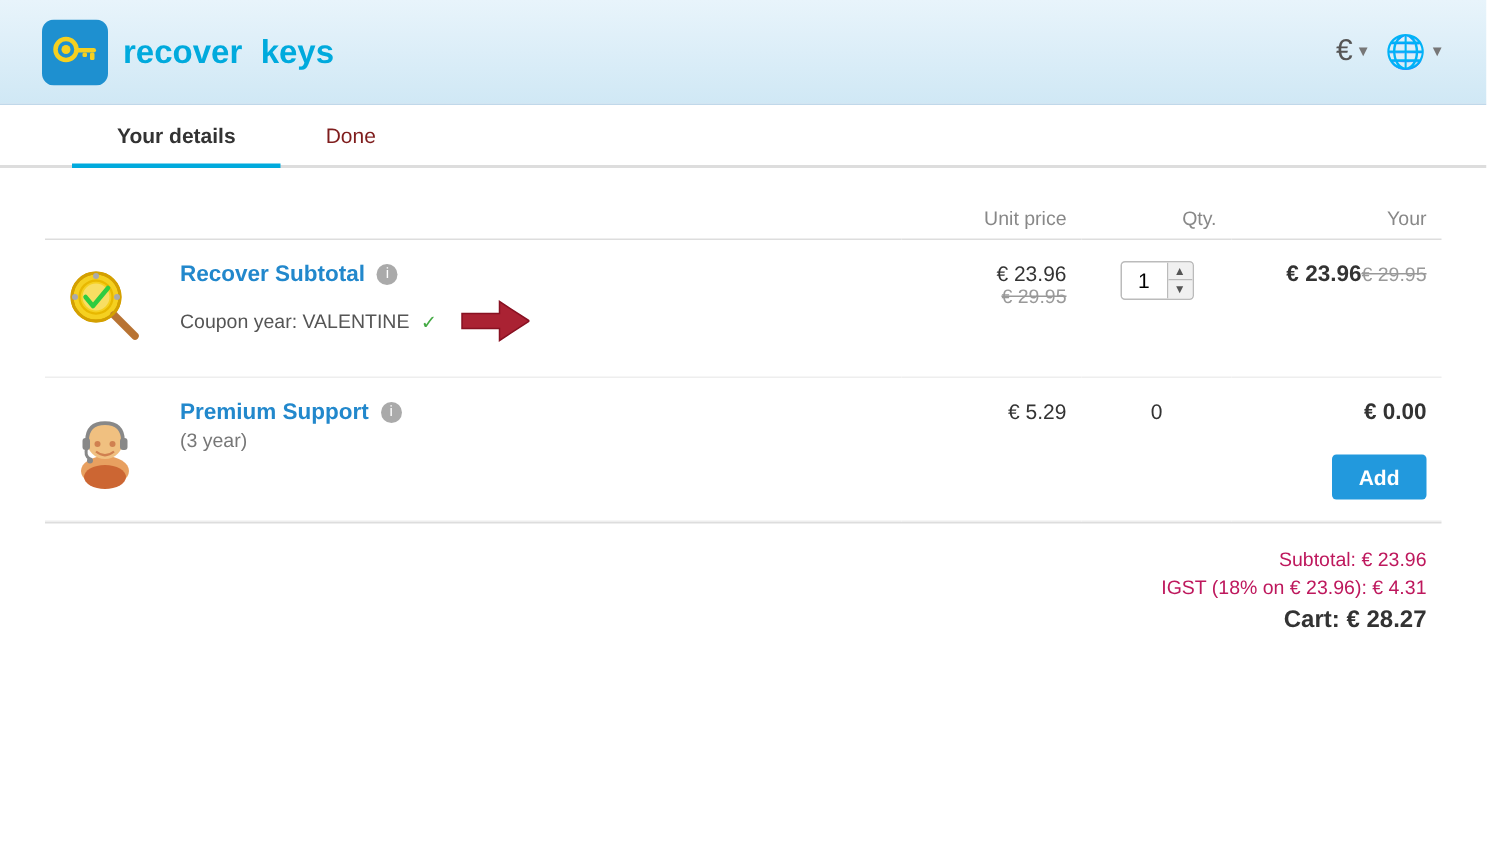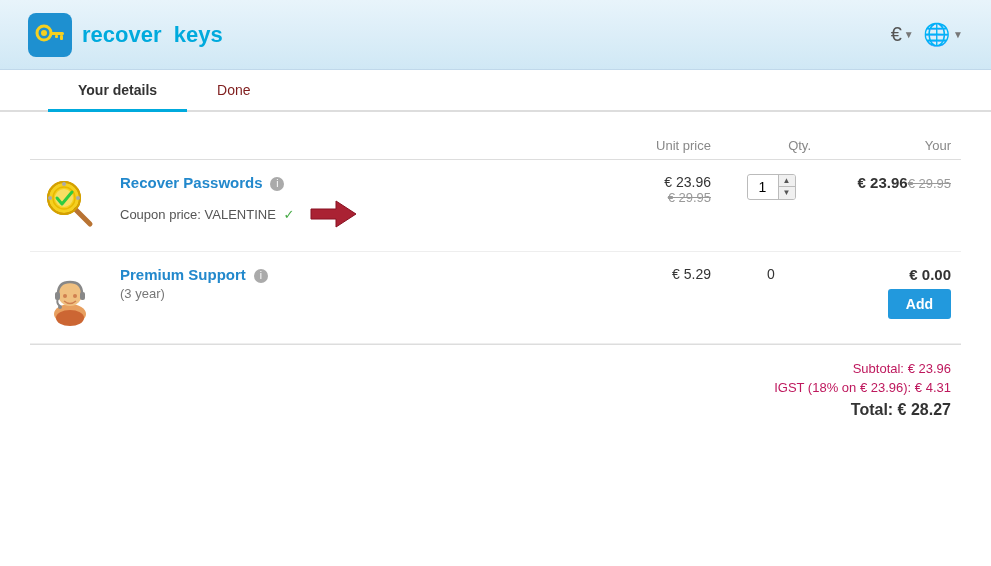--- a/index.html
+++ b/index.html
@@ -341,25 +341,25 @@
 
             <circle cx="24" cy="24" r="16" fill="none" stroke="#d4a000" stroke-width="2"></circle>
 
             <circle cx="10" cy="24" r="2" fill="#aaa"></circle>
             <circle cx="38" cy="24" r="2" fill="#aaa"></circle>
             <circle cx="24" cy="10" r="2" fill="#aaa"></circle>
           </svg>
         </td>
         <td>
           <div>
-            <span class="product-name">Recover Passwords</span>
+            <span class="product-name">Recover Subtotal</span>
             <span class="info-icon">i</span>
           </div>
           <div class="coupon-text">
-            <span>Coupon price: VALENTINE</span>
+            <span>Coupon year: VALENTINE</span>
             <span class="coupon-check">✓</span>
             
             <span class="arrow-container">
               <svg width="50" height="30" viewBox="0 0 50 30">
                 <polygon points="50,15 30,2 30,10 5,10 5,20 30,20 30,28" fill="#aa2233" stroke="#881122" stroke-width="1"></polygon>
               </svg>
             </span>
           </div>
         </td>
         <td class="unit-price-col">
@@ -411,35 +411,35 @@
           <div class="product-subtitle">(3 year)</div>
         </td>
         <td class="unit-price-col">
           <span>€ 5.29</span>
         </td>
         <td class="qty-col">
           <span>0</span>
         </td>
         <td class="price-col">
           <div class="price-bold">€ 0.00</div>
-          <div style="margin-top:6px;">
+          <div style="margin-top:20px;">
             <button class="add-btn">Add</button>
           </div>
         </td>
       </tr>
     </tbody>
   </table>
 
   <div class="totals-section">
     <div class="totals-row">
       <span>Subtotal:</span>
       <span>€ 23.96</span>
     </div>
     <div class="totals-row">
       <span>IGST (18% on € 23.96):</span>
       <span>€ 4.31</span>
     </div>
     <div class="totals-total">
-      <span>Total:</span>
+      <span>Cart:</span>
       <span>€ 28.27</span>
     </div>
   </div>
 </div>
 
 </body></html>

